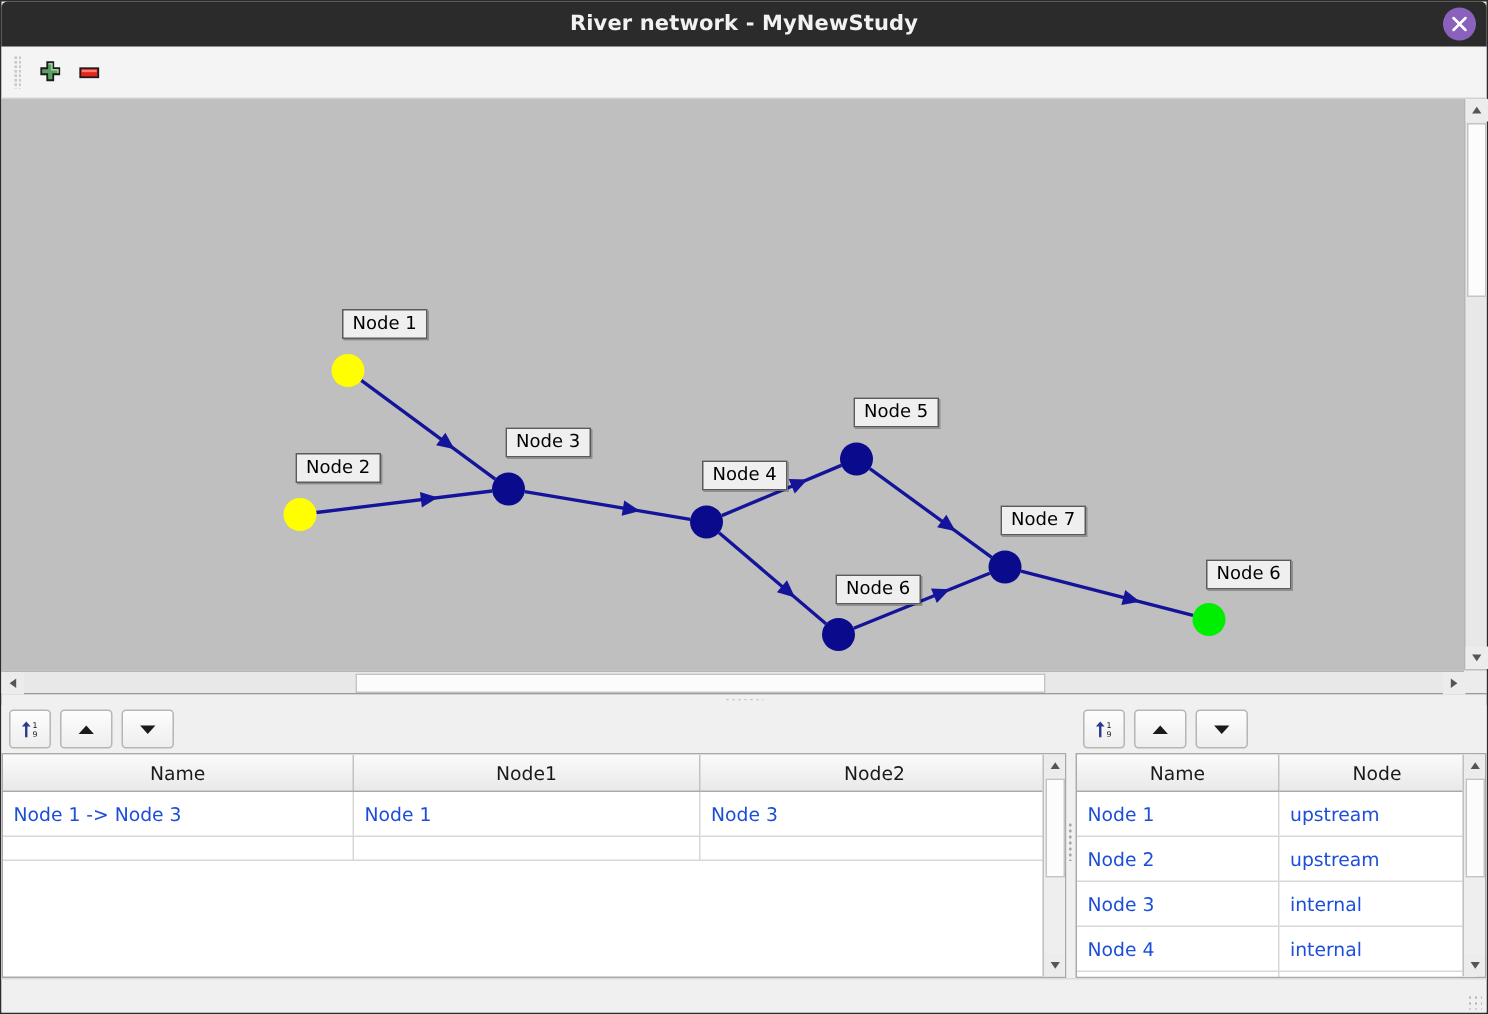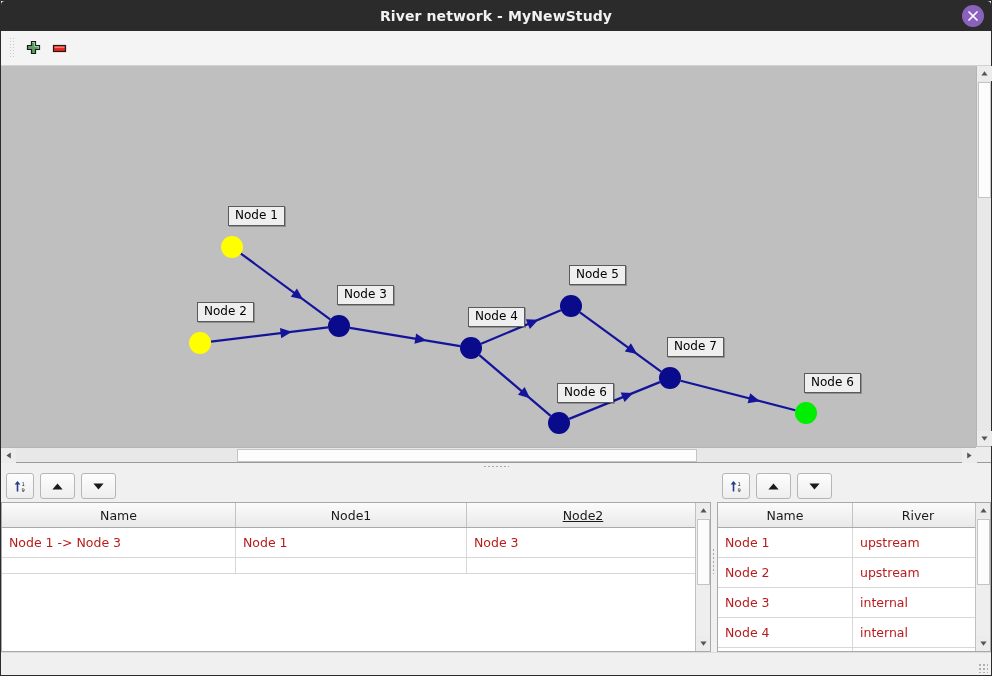--- a/index.html
+++ b/index.html
@@ -252,21 +252,21 @@
     height: 24px;
     text-align: center;
     color: #1a1a1a;
     padding: 0;
   }
   table.grid td {
     border-right: 1px solid #d7d7d7;
     border-bottom: 1px solid #d7d7d7;
     height: 29px;
     padding: 0 0 0 7px;
-    color: #b91c1c;
+    color: #1d4ed8;
     background: #ffffff;
     white-space: nowrap;
     overflow: hidden;
     text-overflow: ellipsis;
   }
   table.grid tr.filler td { height: 14px; }
 
   .grid-vscroll {
     position: absolute;
     right: 0; top: 0; bottom: 0;
@@ -421,21 +421,21 @@
               <path d="M6.5 7.4 L1.4 1.6 L11.6 1.6 Z" fill="#1a1a1a"></path>
             </svg>
         </div>
       </div>
       <div class="table-box">
         <table class="grid" id="branches-table">
           <thead>
               <tr>
                 <th style="width: 233px;">Name</th>
                 <th style="width: 230px;">Node1</th>
-                <th style="width: 232px; text-decoration: underline;">Node2</th>
+                <th style="width: 232px;">Node2</th>
               </tr>
             </thead>
           <tbody>
               <tr>
                 <td>Node 1 -&gt; Node 3</td>
                 <td>Node 1</td>
                 <td>Node 3</td>
               </tr>
               <tr class="filler">
                 <td>&nbsp;</td>
@@ -483,21 +483,21 @@
           <svg width="13" height="9" viewBox="0 0 13 9">
               <path d="M6.5 7.4 L1.4 1.6 L11.6 1.6 Z" fill="#1a1a1a"></path>
             </svg>
         </div>
       </div>
       <div class="table-box">
         <table class="grid" id="nodes-table">
           <thead>
               <tr>
                 <th style="width: 134px;">Name</th>
-                <th style="width: 130px;">River</th>
+                <th style="width: 130px;">Node</th>
               </tr>
             </thead>
           <tbody>
               <tr>
                 <td>Node 1</td>
                 <td>upstream</td>
               </tr>
               <tr>
                 <td>Node 2</td>
                 <td>upstream</td>

